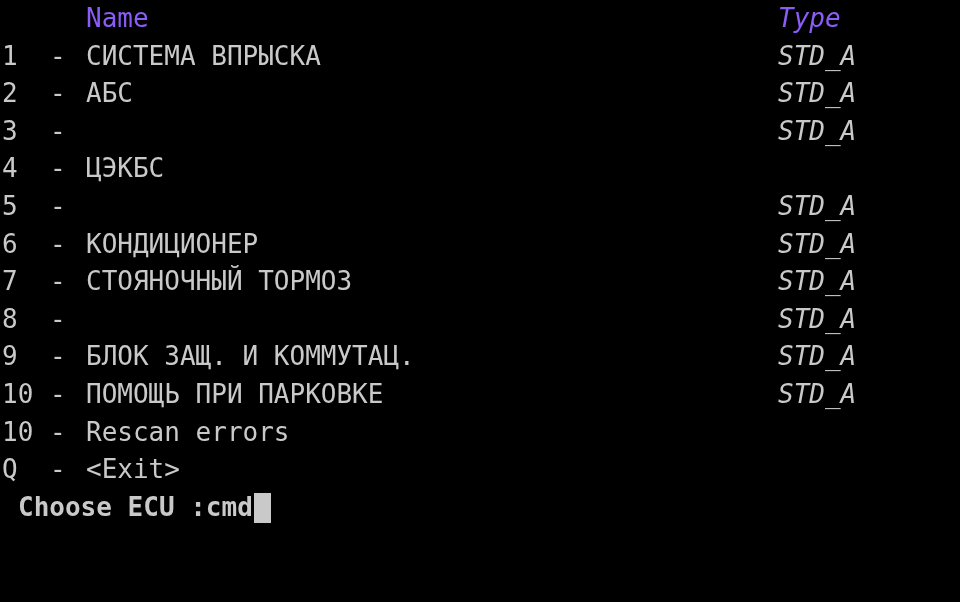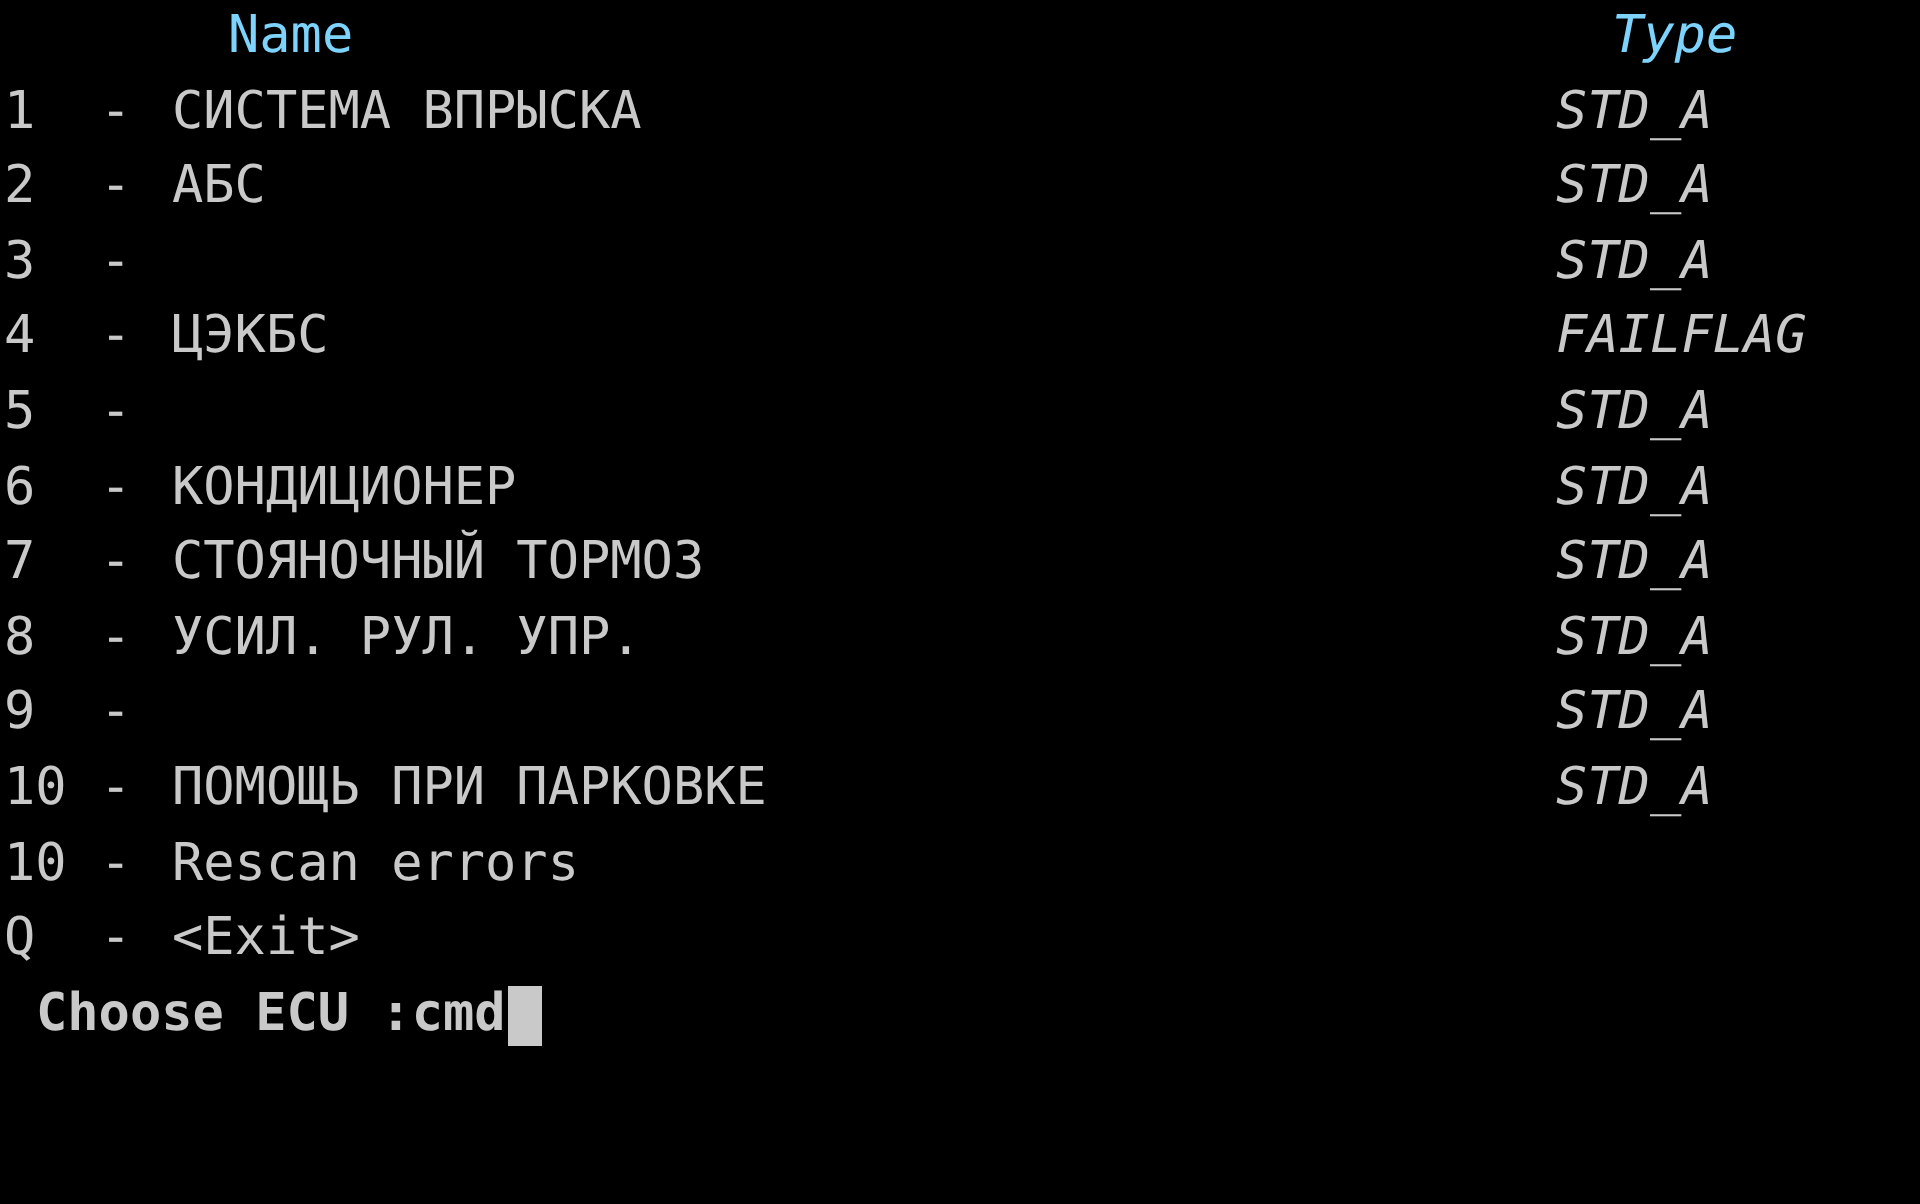--- a/index.html
+++ b/index.html
@@ -57,22 +57,21 @@
   .col-type {
     position: absolute;
     left: 778px;
     top: 0;
     white-space: pre;
     font-style: italic;
   }
 
   .header-line .col-name,
   .header-line .col-type {
-    color: #7dd3fc;
-    margin-left: 28px;
+    color: #8b5cf6;
   }
 
   .prompt-line {
     position: relative;
     height: 37.6px;
     white-space: pre;
   }
   .prompt-text {
     position: absolute;
     left: 18px;
@@ -120,21 +119,20 @@
   <div class="term-line">
     <span class="col-index">3</span>
     <span class="col-dash">-</span>
     <span class="col-type">STD_A</span>
   </div>
 
   <div class="term-line">
     <span class="col-index">4</span>
     <span class="col-dash">-</span>
     <span class="col-name">ЦЭКБС</span>
-    <span class="col-type">FAILFLAG</span>
   </div>
 
   <div class="term-line">
     <span class="col-index">5</span>
     <span class="col-dash">-</span>
     <span class="col-type">STD_A</span>
   </div>
 
   <div class="term-line">
     <span class="col-index">6</span>
@@ -146,27 +144,27 @@
   <div class="term-line">
     <span class="col-index">7</span>
     <span class="col-dash">-</span>
     <span class="col-name">СТОЯНОЧНЫЙ ТОРМОЗ</span>
     <span class="col-type">STD_A</span>
   </div>
 
   <div class="term-line">
     <span class="col-index">8</span>
     <span class="col-dash">-</span>
-    <span class="col-name">УСИЛ. РУЛ. УПР.</span>
     <span class="col-type">STD_A</span>
   </div>
 
   <div class="term-line">
     <span class="col-index">9</span>
     <span class="col-dash">-</span>
+    <span class="col-name">БЛОК ЗАЩ. И КОММУТАЦ.</span>
     <span class="col-type">STD_A</span>
   </div>
 
   <div class="term-line">
     <span class="col-index">10</span>
     <span class="col-dash">-</span>
     <span class="col-name">ПОМОЩЬ ПРИ ПАРКОВКЕ</span>
     <span class="col-type">STD_A</span>
   </div>
 

